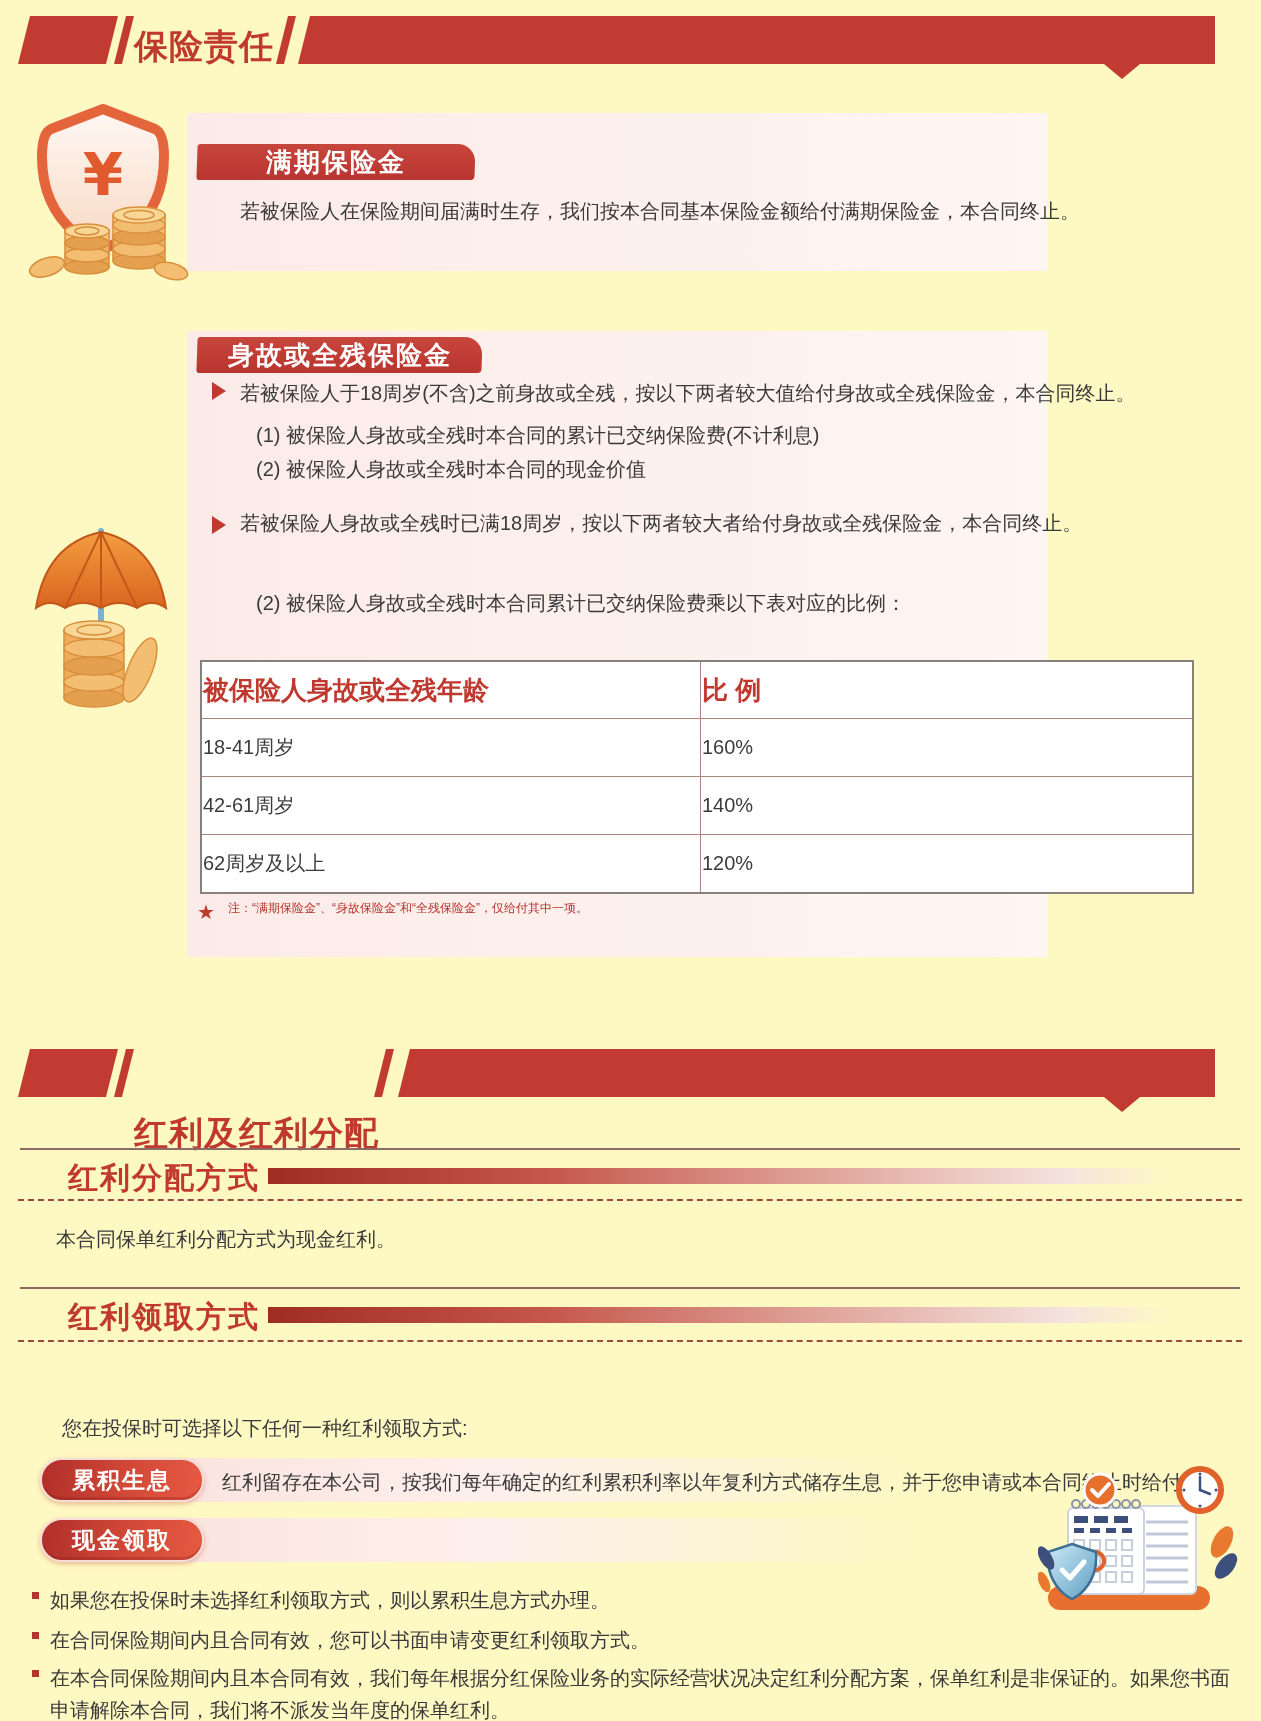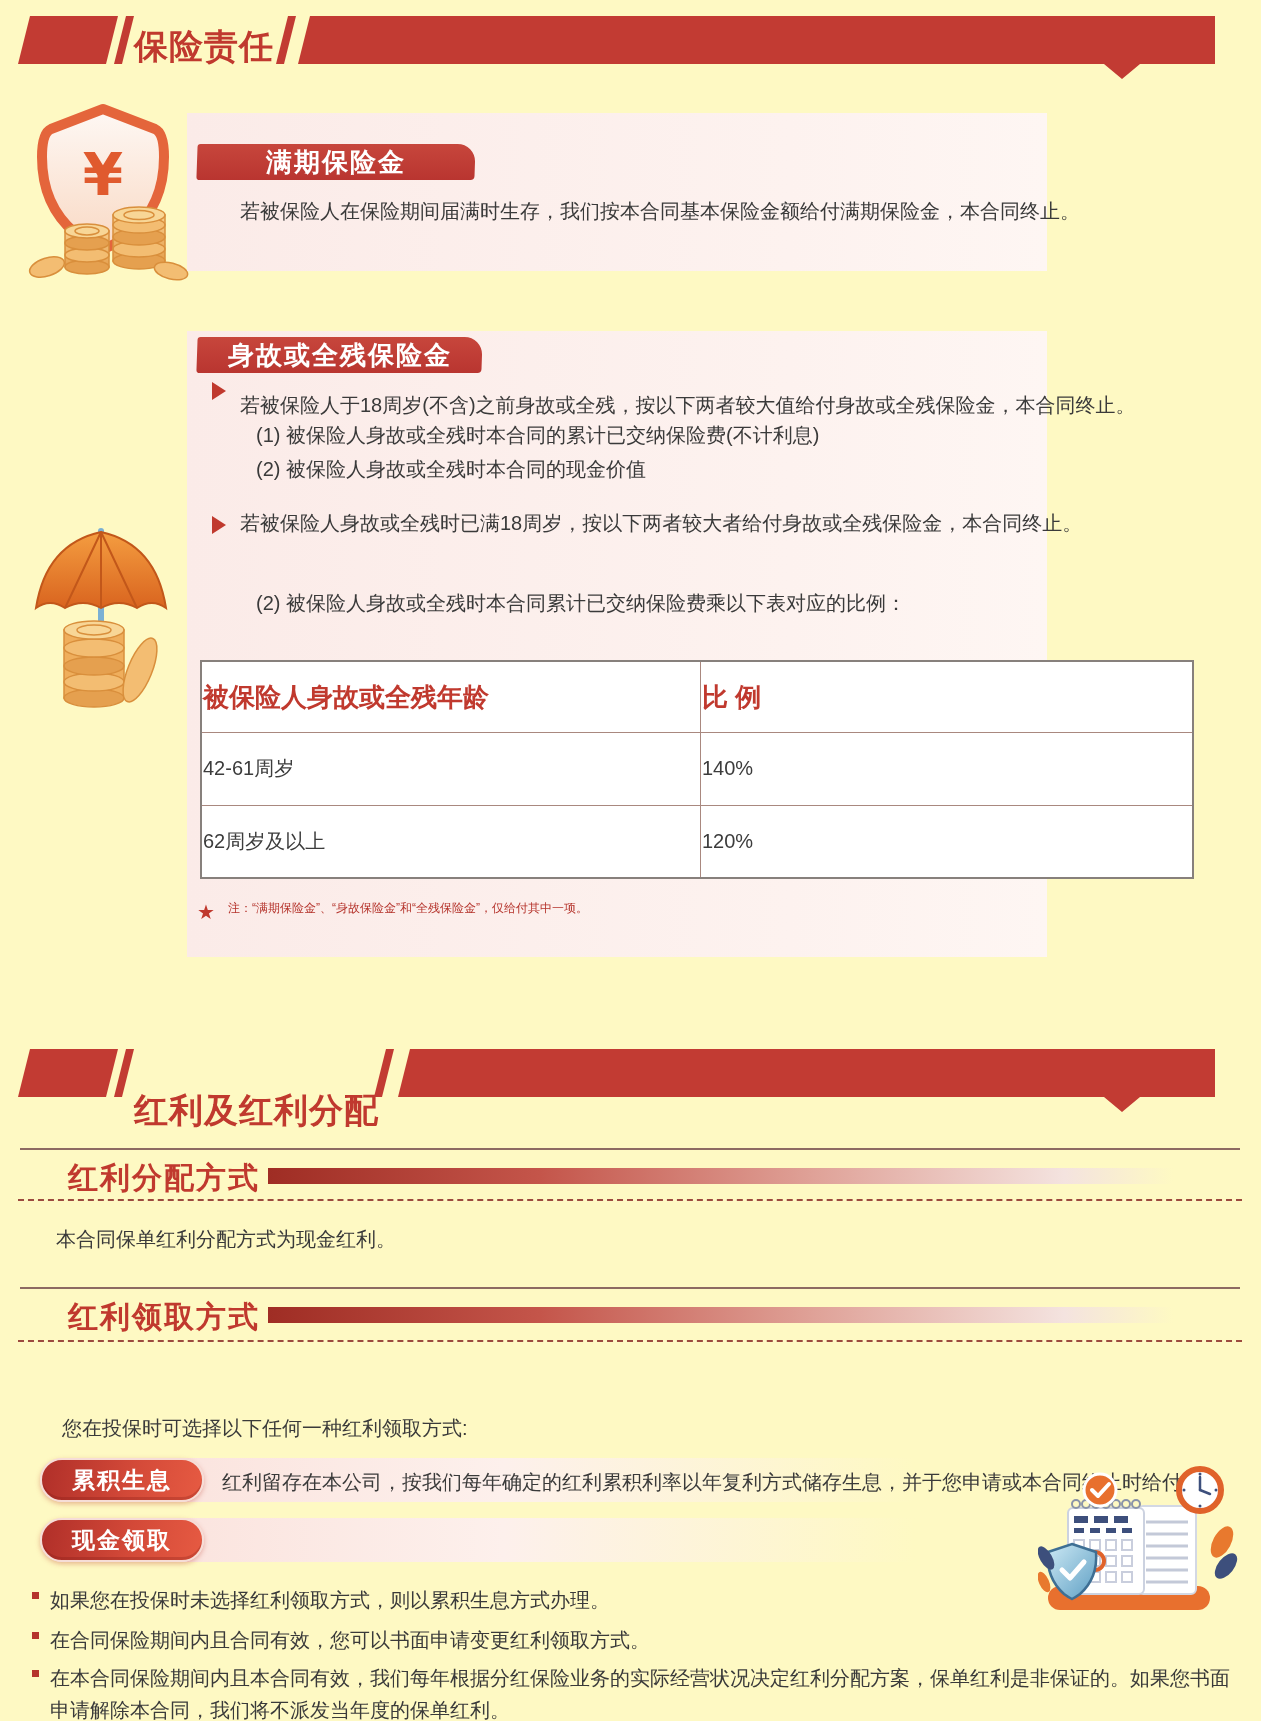--- a/index.html
+++ b/index.html
@@ -144,52 +144,56 @@
         <ellipse cx="72" cy="156" rx="30" ry="9" fill="#e5a04f"></ellipse>
         <ellipse cx="72" cy="138" rx="30" ry="9" fill="#f3bd72"></ellipse>
         <ellipse cx="72" cy="120" rx="30" ry="9" fill="#f8d696"></ellipse>
         <ellipse cx="118" cy="160" rx="12" ry="34" fill="#f3bd72" transform="rotate(22 118 160)"></ellipse>
       </g>
       <ellipse cx="72" cy="120" rx="17" ry="5" fill="none" stroke="#d98f3c" stroke-width="1.5"></ellipse>
     </svg>
   </div>
 
   <div class="tri" style="left:212px;top:382px;"></div>
-  <div class="body-text" style="left:240px;top:380px;margin-top:12px;">若被保险人于18周岁(不含)之前身故或全残，按以下两者较大值给付身故或全残保险金，本合同终止。</div>
+  <div class="body-text" style="left:240px;top:380px;">若被保险人于18周岁(不含)之前身故或全残，按以下两者较大值给付身故或全残保险金，本合同终止。</div>
   <div class="body-text" style="left:256px;top:422px;">(1) 被保险人身故或全残时本合同的累计已交纳保险费(不计利息)</div>
   <div class="body-text" style="left:256px;top:456px;">(2) 被保险人身故或全残时本合同的现金价值</div>
 
   <div class="tri" style="left:212px;top:516px;"></div>
   <div class="body-text" style="left:240px;top:510px;">若被保险人身故或全残时已满18周岁，按以下两者较大者给付身故或全残保险金，本合同终止。</div>
   <div class="body-text" style="left:256px;top:590px;">(2) 被保险人身故或全残时本合同累计已交纳保险费乘以下表对应的比例：</div>
 
   <table class="rate-table">
     <tbody>
         <tr class="hd">
       <td class="c1">被保险人身故或全残年龄</td>
       <td>比 例</td>
+    </tr>
+    <tr class="rw">
+      <td>18-41周岁</td>
+      <td>160%</td>
     </tr>
     <tr class="rw">
       <td>42-61周岁</td>
       <td>140%</td>
     </tr>
     <tr class="rw">
       <td>62周岁及以上</td>
       <td>120%</td>
     </tr>
   </tbody>
     </table>
 
   <div class="note-star" style="left:197px;top:900px;">★</div>
   <div class="note-text" style="left:228px;top:900px;">注：“满期保险金”、“身故保险金”和“全残保险金”，仅给付其中一项。</div>
 
   <div>
     <div class="ban-para" style="left:24px;top:1049px;"></div>
     <div class="ban-slash" style="left:120px;top:1049px;"></div>
-    <div class="ban-title" style="left:134px;top:1088px;text-align:center;">红利及红利分配</div>
+    <div class="ban-title" style="left:134px;top:1111px;text-align:center;">红利及红利分配</div>
     <div class="ban-slash" style="left:380px;top:1049px;"></div>
     <div class="ban-bar" style="left:398px;top:1049px;width:817px;">
       <svg width="817" height="63" viewBox="0 0 817 63">
         <polygon points="12,0 817,0 817,48 742,48 724,63 706,48 0,48" fill="#c23b33"></polygon>
       </svg>
     </div>
   </div>
 
   <div class="thin-line" style="top:1148px;"></div>
   <div class="sub-title" style="top:1158px;">红利分配方式</div>

